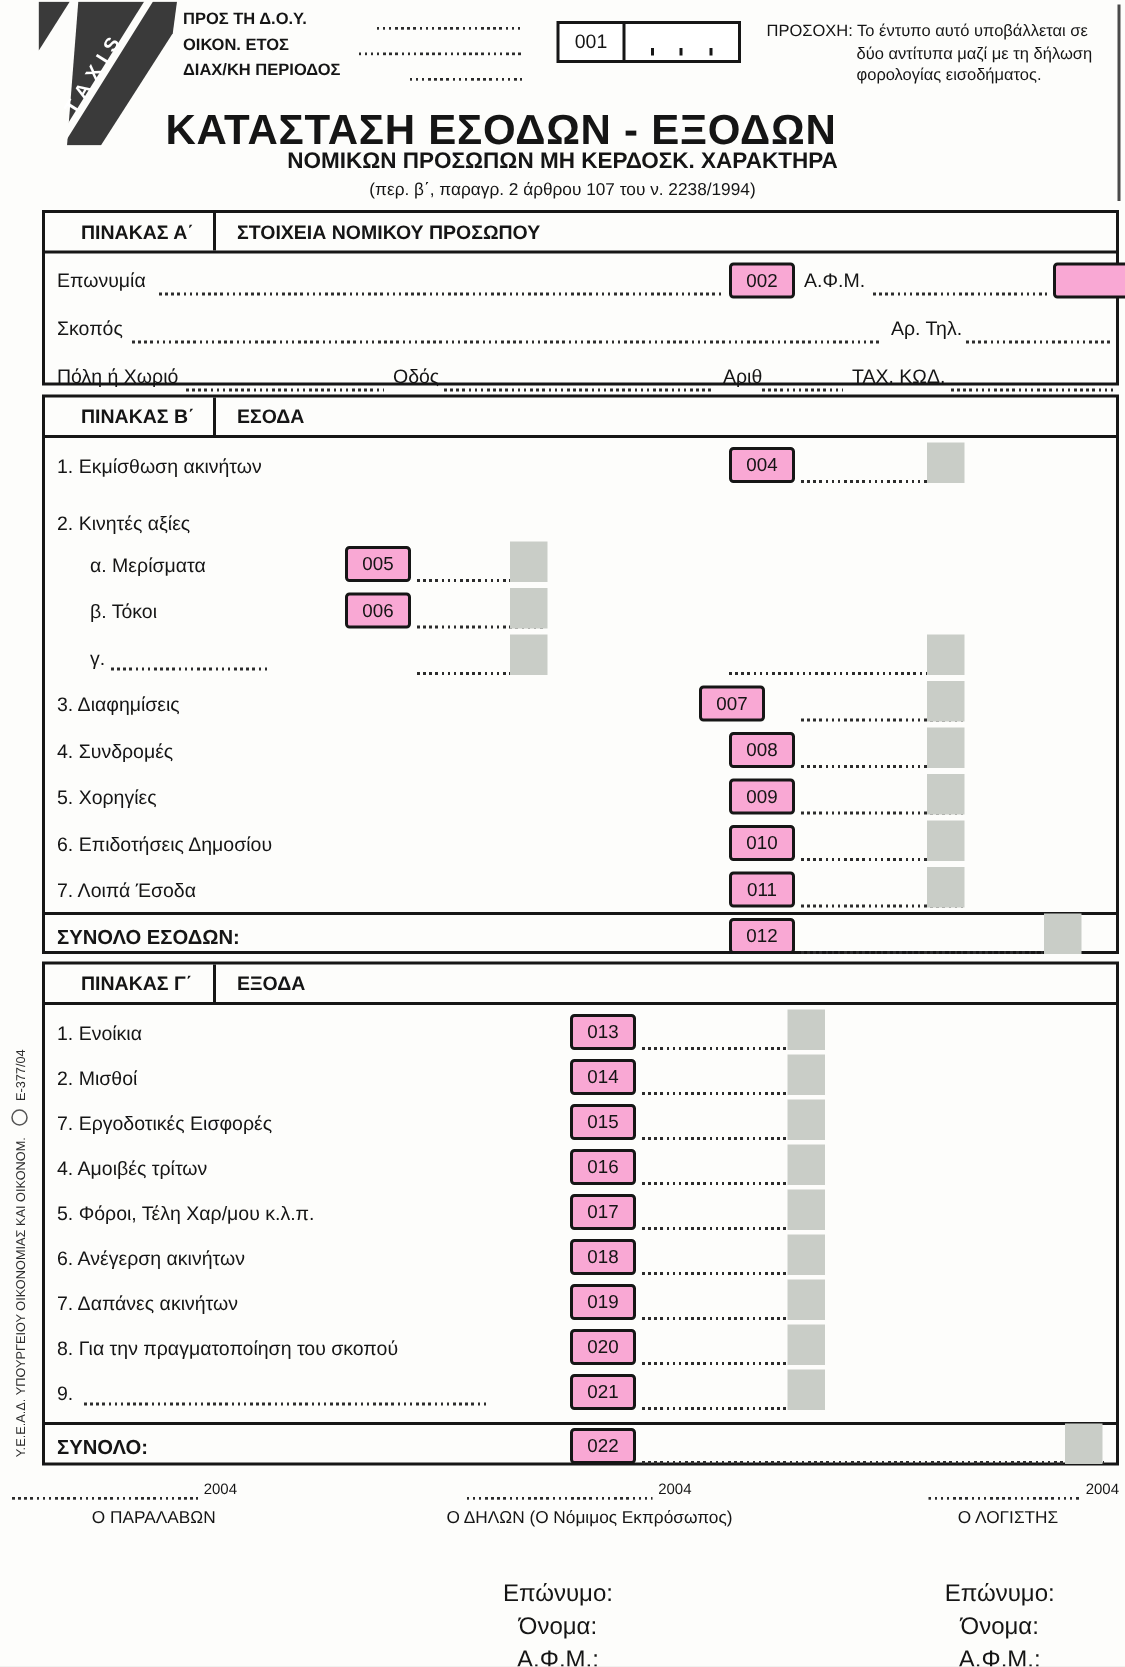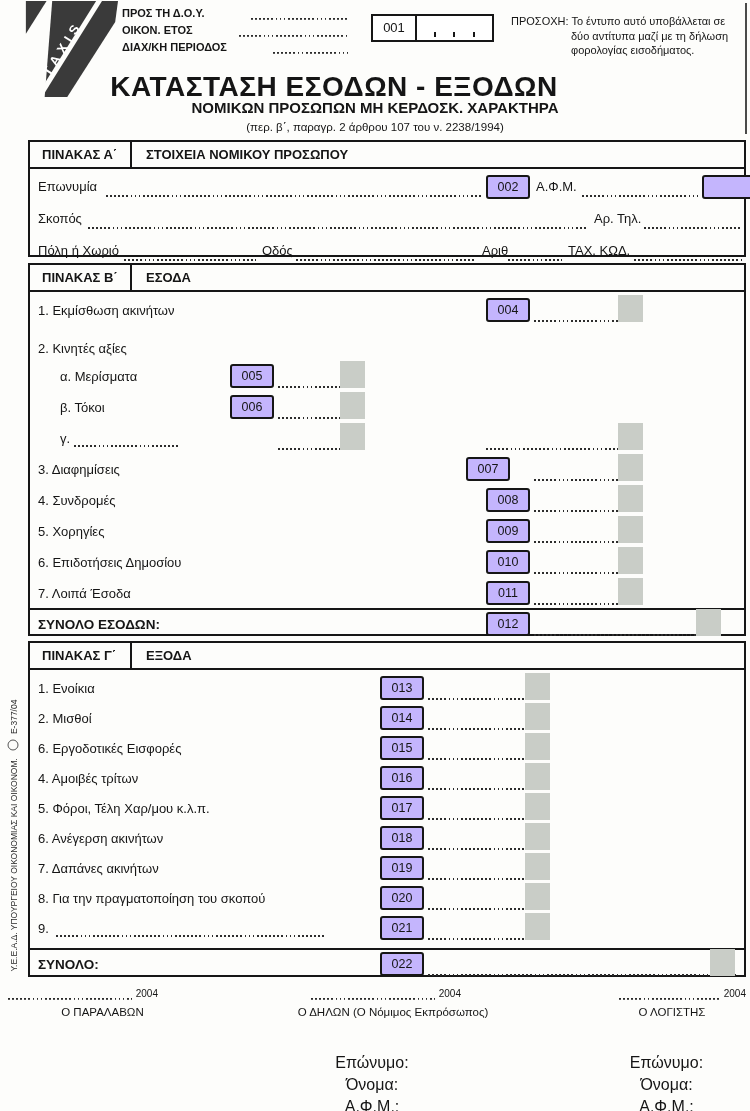--- a/index.html
+++ b/index.html
@@ -33,29 +33,29 @@
         font-weight:bold; letter-spacing:0.5px; }
   .subtitle { position:absolute; left:0; width:750px; top:99px; text-align:center; font-size:15px;
         font-weight:bold; }
   .lawnote { position:absolute; left:0; width:750px; top:121px; text-align:center; font-size:11.5px; }
   .edgeline { position:absolute; left:745px; top:3px; width:2px; height:131px; background:#4a4a4a; }
 
   
   .tbl { position:absolute; left:28px; width:714px; border:2px solid #161616; }
   .thead { display:flex; align-items:center; height:25px; border-bottom:2px solid #161616;
         font-weight:bold; font-size:13px; }
-  .thead .h1 { width:88px; padding-left:12px; }
+  .thead .h1 { width:88px; padding-left:24px; }
   .thead .vd { width:2px; align-self:stretch; background:#161616; }
   .thead .h2 { padding-left:14px; }
   .tbody { position:relative; }
   .row  { position:absolute; left:0; right:0; height:26px; }
   .lbl  { position:absolute; top:5px; left:8px; font-size:13px; white-space:nowrap; }
   .lbl2 { position:absolute; top:5px; font-size:13px; white-space:nowrap; }
   .codebox { position:absolute; top:0; width:40px; height:20px; border:2px solid #161616;
-        border-radius:3px; background:#c4b5fd; font-size:12.5px; text-align:center; line-height:20px; }
+        border-radius:3px; background:#f9a8d4; font-size:12.5px; text-align:center; line-height:20px; }
   .dots { position:absolute; bottom:2px; height:1.8px;
         background:repeating-linear-gradient(90deg,#2c2c2c 0 1.7px,transparent 1.7px 4.1px); }
   .gray { position:absolute; top:-3px; width:25px; height:27px; background:#c9cdc7; }
   .hrln { position:absolute; left:0; right:0; height:2px; background:#161616; }
   .btot { font-weight:bold; font-size:13.5px; }
 
   
   .rowa { position:absolute; left:0; right:0; height:19px; }
   .rowa .lbl, .rowa .lbl2 { top:1px; }
   .rowa .dots { bottom:0; }
@@ -258,21 +258,21 @@
       </div>
 
       <div class="row" style="top:36px;">
         <span class="lbl">2. Μισθοί</span>
         <span class="codebox" style="left:350px;">014</span>
         <span class="dots" style="left:398px;width:122px;"></span>
         <span class="gray" style="left:495px;"></span>
       </div>
 
       <div class="row" style="top:66px;">
-        <span class="lbl">6. Εργοδοτικές Εισφορές</span>
+        <span class="lbl">7. Εργοδοτικές Εισφορές</span>
         <span class="codebox" style="left:350px;">015</span>
         <span class="dots" style="left:398px;width:122px;"></span>
         <span class="gray" style="left:495px;"></span>
       </div>
 
       <div class="row" style="top:96px;">
         <span class="lbl">4. Αμοιβές τρίτων</span>
         <span class="codebox" style="left:350px;">016</span>
         <span class="dots" style="left:398px;width:122px;"></span>
         <span class="gray" style="left:495px;"></span>

